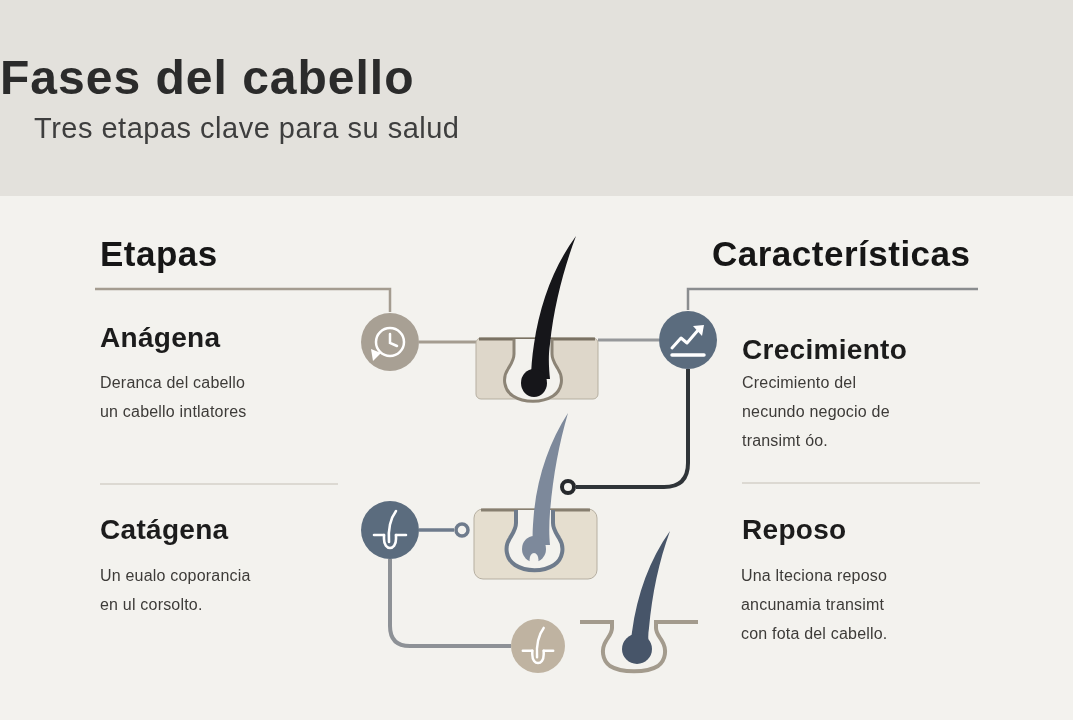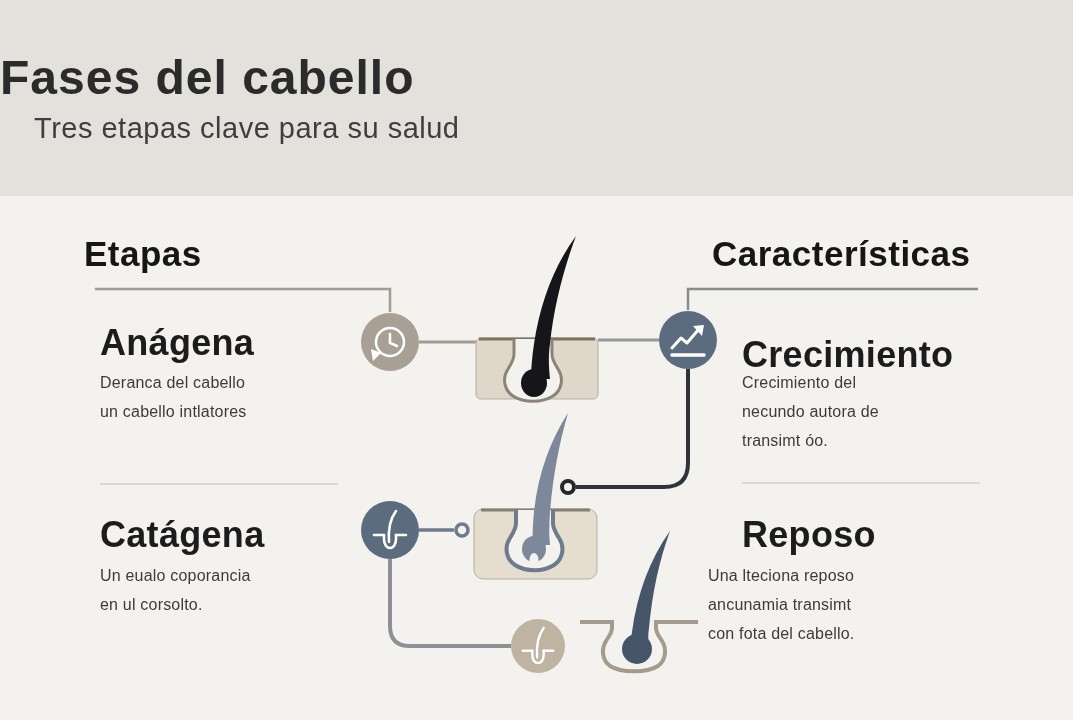--- a/index.html
+++ b/index.html
@@ -16,21 +16,21 @@
     font-size:48px;font-weight:600;letter-spacing:1px;color:#2b2b2b;
   }
   .subtitle{
     position:absolute;left:0;top:112px;width:100%;
     font-size:29px;font-weight:400;letter-spacing:0.5px;color:#3e3e3e;margin-left:34px;
   }
   .col-heading{
     position:absolute;font-size:35px;font-weight:600;letter-spacing:0.5px;color:#161616;
   }
   .stage-title{
-    position:absolute;font-size:36px;font-weight:600;letter-spacing:0.3px;color:#1c1c1c;
+    position:absolute;font-size:28px;font-weight:600;letter-spacing:0.3px;color:#1c1c1c;
   }
   .stage-body{
     position:absolute;font-size:16px;line-height:29px;color:#3d3b38;letter-spacing:0.2px;
   }
   .stage-body .ln{display:block;}
   .divider{position:absolute;width:238px;height:2px;background:#dcd9d2;}
   svg.scene{position:absolute;left:0;top:0;pointer-events:none;}
 </style>
 </head>
 <body>
@@ -105,44 +105,44 @@
       <circle cx="390" cy="530" r="29" fill="#5b6c7e"></circle>
       <use href="#fg" transform="translate(390,529)"></use>
     </g>
 
     <g>
       <circle cx="538" cy="646" r="27" fill="#bfb3a1"></circle>
       <use href="#fg" transform="translate(538,645) scale(0.95)"></use>
     </g>
   </svg>
 
-  <div class="col-heading" style="left:84px;top:234px">Etapas</div>
+  <div class="col-heading" style="left:100px;top:234px">Etapas</div>
   <div class="col-heading" style="left:712px;top:234px">Características</div>
 
   <div class="stage-title" style="left:100px;top:322px">Anágena</div>
   <div class="stage-body" style="left:100px;top:368px">
     <span class="ln">Deranca del cabello</span>
     <span class="ln">un cabello intlatores</span>
   </div>
   <div class="divider" style="left:100px;top:483px"></div>
 
   <div class="stage-title" style="left:100px;top:514px">Catágena</div>
   <div class="stage-body" style="left:100px;top:561px">
     <span class="ln">Un eualo coporancia</span>
     <span class="ln">en ul corsolto.</span>
   </div>
 
   <div class="stage-title" style="left:742px;top:334px">Crecimiento</div>
   <div class="stage-body" style="left:742px;top:368px">
     <span class="ln">Crecimiento del</span>
-    <span class="ln">necundo autora de</span>
+    <span class="ln">necundo negocio de</span>
     <span class="ln">transimt óo.</span>
   </div>
   <div class="divider" style="left:742px;top:482px"></div>
 
   <div class="stage-title" style="left:742px;top:514px">Reposo</div>
-  <div class="stage-body" style="left:708px;top:561px">
+  <div class="stage-body" style="left:741px;top:561px">
     <span class="ln">Una lteciona reposo</span>
     <span class="ln">ancunamia transimt</span>
     <span class="ln">con fota del cabello.</span>
   </div>
 
 </div>
 
 </body></html>

